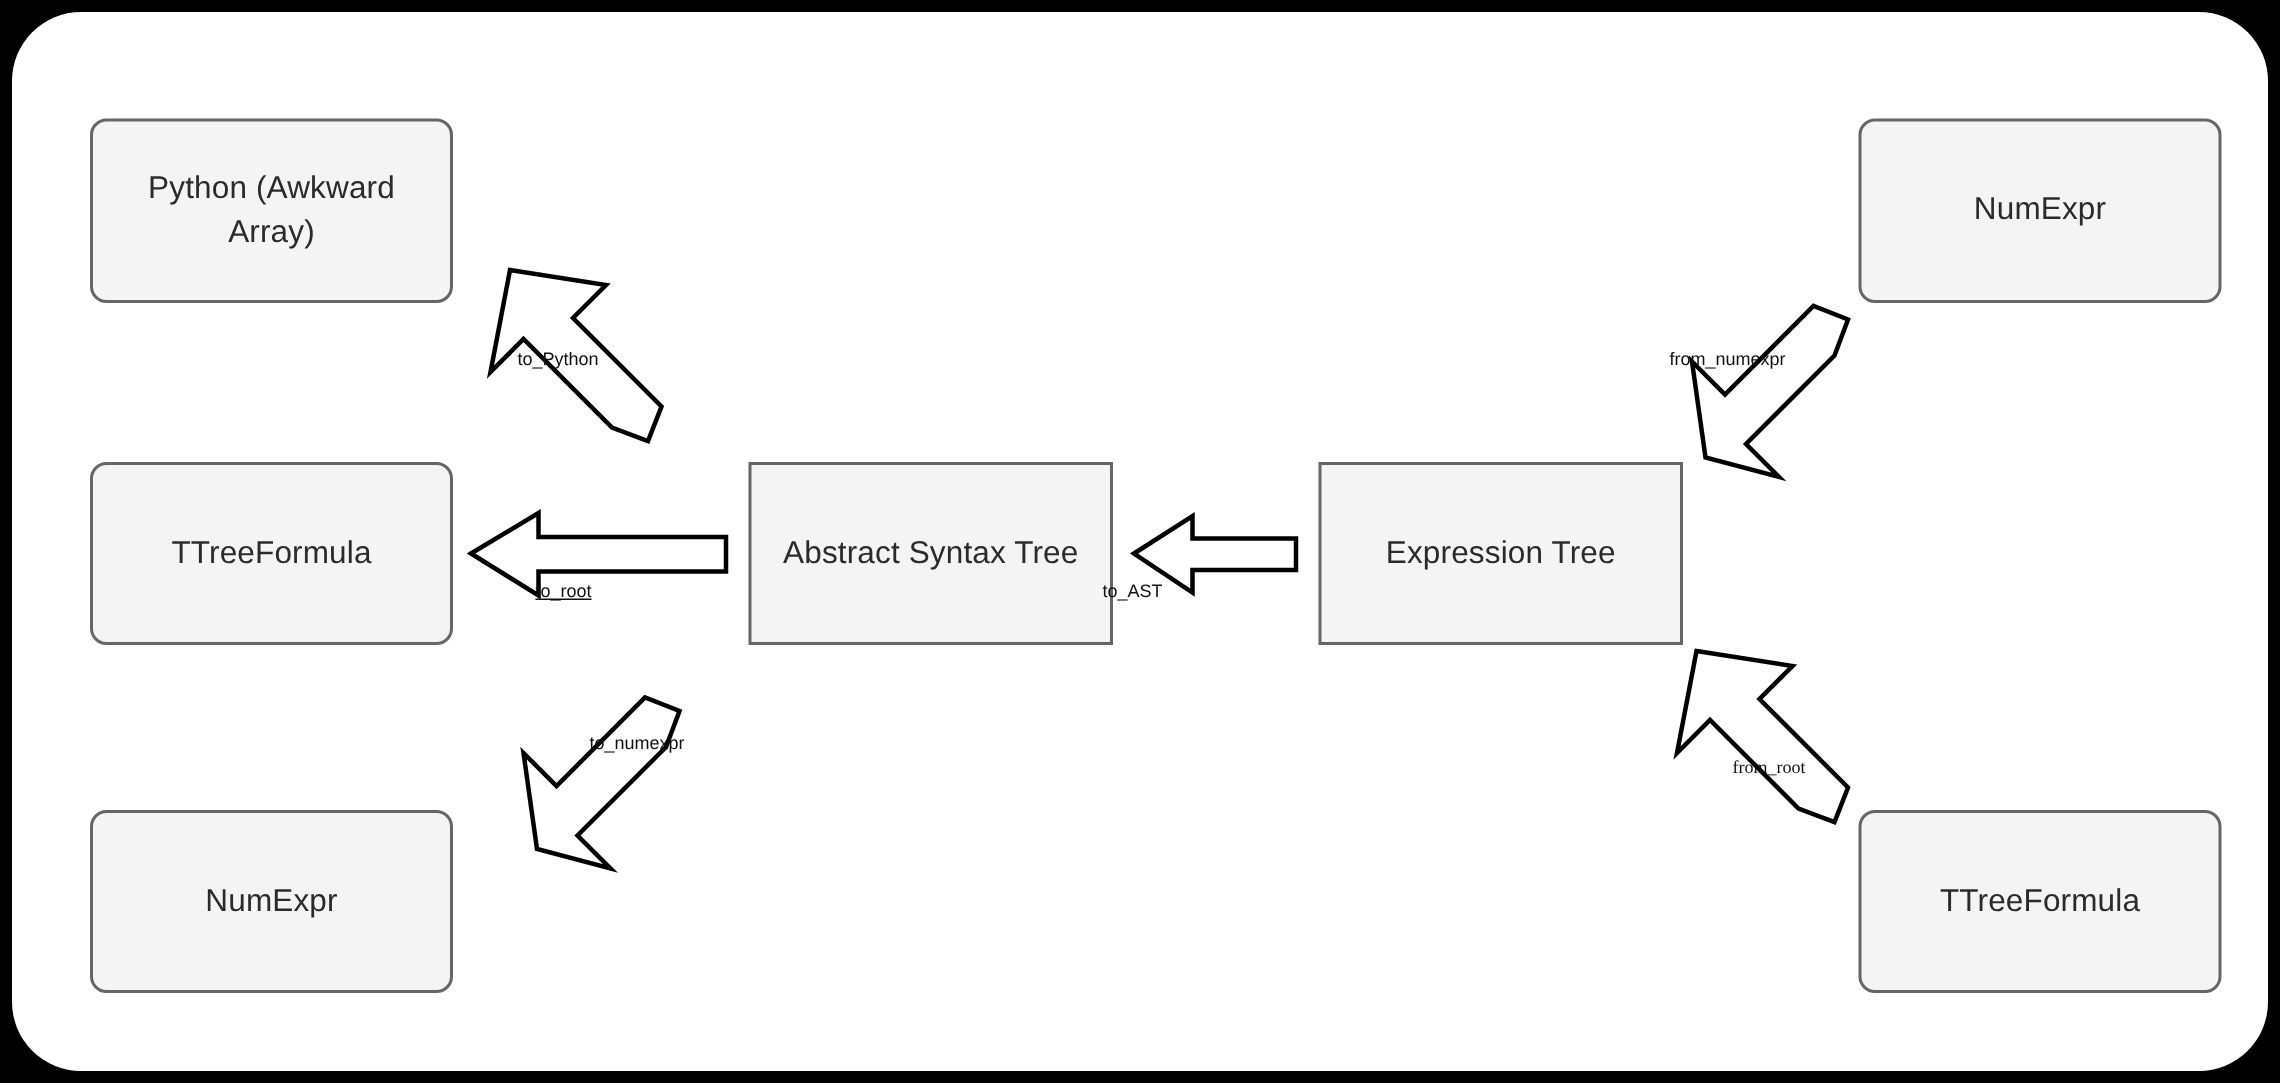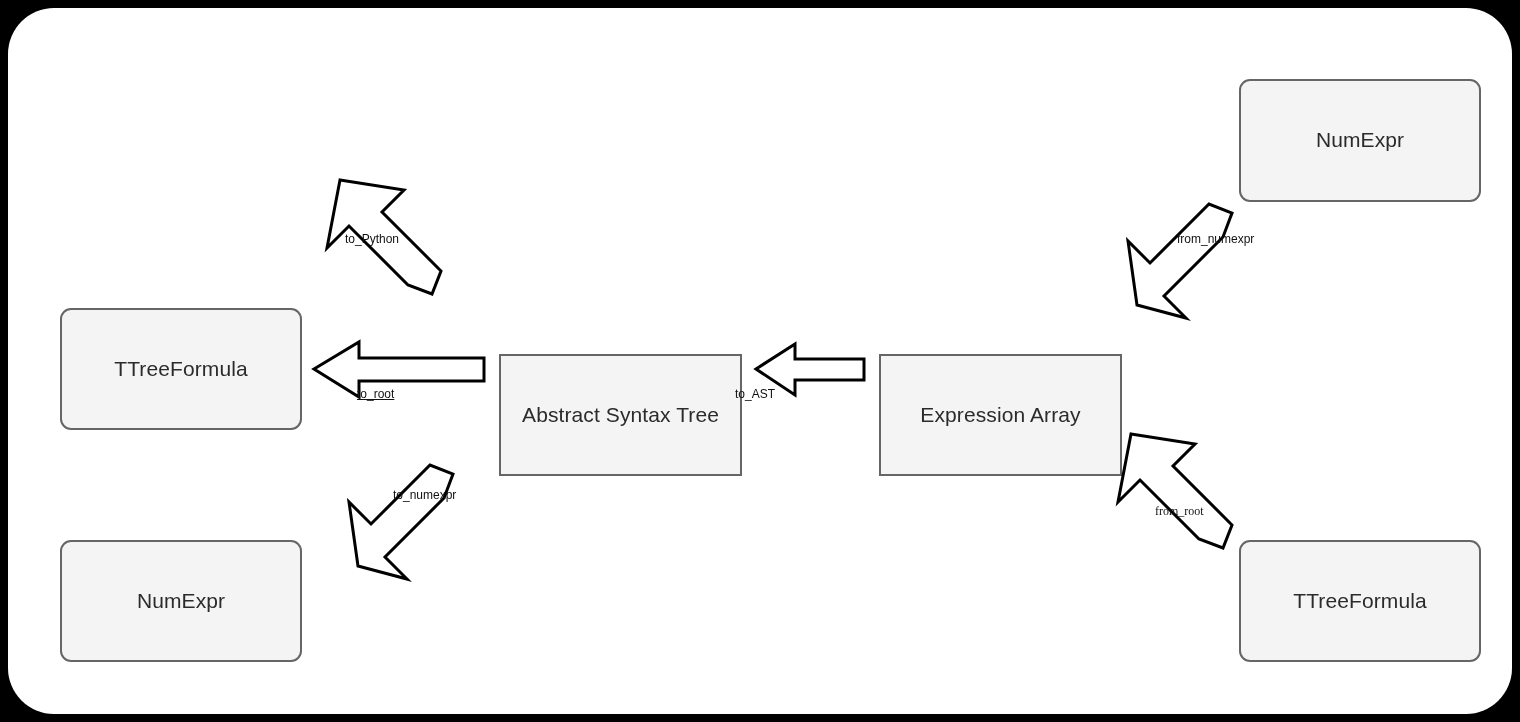--- a/index.html
+++ b/index.html
@@ -34,21 +34,21 @@
     align-items: center;
     justify-content: center;
     text-align: center;
     color: #2b2b2b;
     font-size: 21px;
     line-height: 1.35;
     letter-spacing: 0.1px;
     padding: 4px 10px;
   }
   .node.rounded { border-radius: 11px; }
-  .node.sharp   { border-radius: 0; margin-top: 46px; }
+  .node.sharp   { border-radius: 0; }
 
   .edge-layer {
     position: absolute;
     left: 0;
     top: 0;
     width: 1520px;
     height: 722px;
     pointer-events: none;
   }
   .edge-shape {
@@ -66,35 +66,38 @@
     white-space: nowrap;
     background: transparent;
   }
 </style>
 </head>
 <body>
 
 <div id="canvas">
   <div id="sheet"></div>
 
+  <div class="node rounded" style="left:60px;  top:79px;  width:242px; height:123px;">
+    <span>Python (Awkward Array)</span>
+  </div>
 
   <div class="node rounded" style="left:60px;  top:308px; width:242px; height:122px;">
     <span>TTreeFormula</span>
   </div>
 
   <div class="node rounded" style="left:60px;  top:540px; width:242px; height:122px;">
     <span>NumExpr</span>
   </div>
 
   <div class="node sharp" style="left:499px; top:308px; width:243px; height:122px;">
     <span>Abstract Syntax Tree</span>
   </div>
 
   <div class="node sharp" style="left:879px; top:308px; width:243px; height:122px;">
-    <span>Expression Array</span>
+    <span>Expression Tree</span>
   </div>
 
   <div class="node rounded" style="left:1239px; top:79px;  width:242px; height:123px;">
     <span>NumExpr</span>
   </div>
 
   <div class="node rounded" style="left:1239px; top:540px; width:242px; height:122px;">
     <span>TTreeFormula</span>
   </div>
 
@@ -126,16 +129,16 @@
   </svg>
 
   <div class="edge-label" style="left:345px;  top:233px;">to_Python</div>
 
   <div class="edge-label" style="left:357px;  top:388px;text-decoration:underline;">to_root</div>
 
   <div class="edge-label" style="left:357px;  top:489px;margin-left:36px;">to_numexpr</div>
 
   <div class="edge-label" style="left:735px;  top:388px;">to_AST</div>
 
-  <div class="edge-label" style="left:1177px; top:233px;">from_numexpr</div>
+  <div class="edge-label" style="left:1113px; top:233px;">from_numexpr</div>
 
   <div class="edge-label" style="left:1155px; top:505px;font-family:Liberation Serif, serif;">from_root</div>
 </div>
 
 </body></html>

